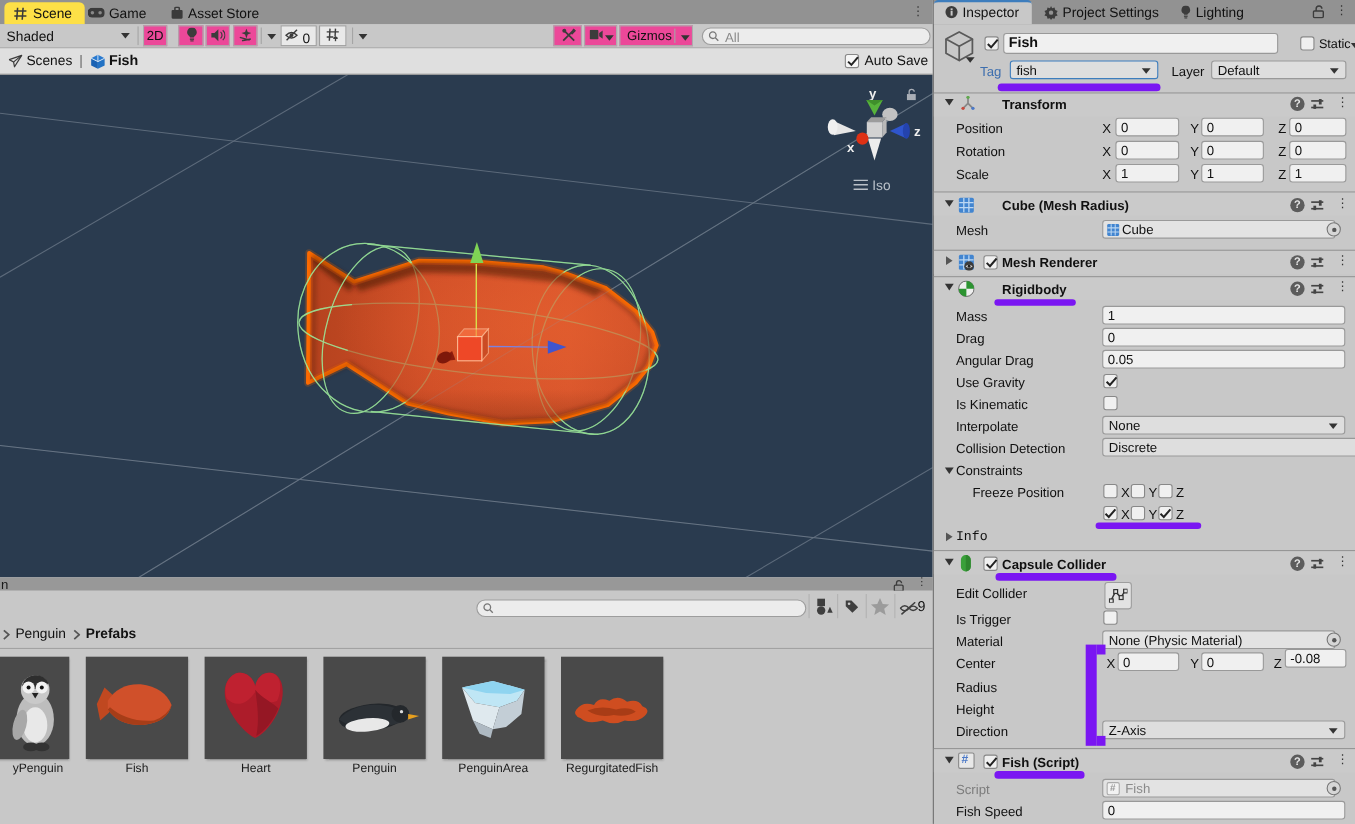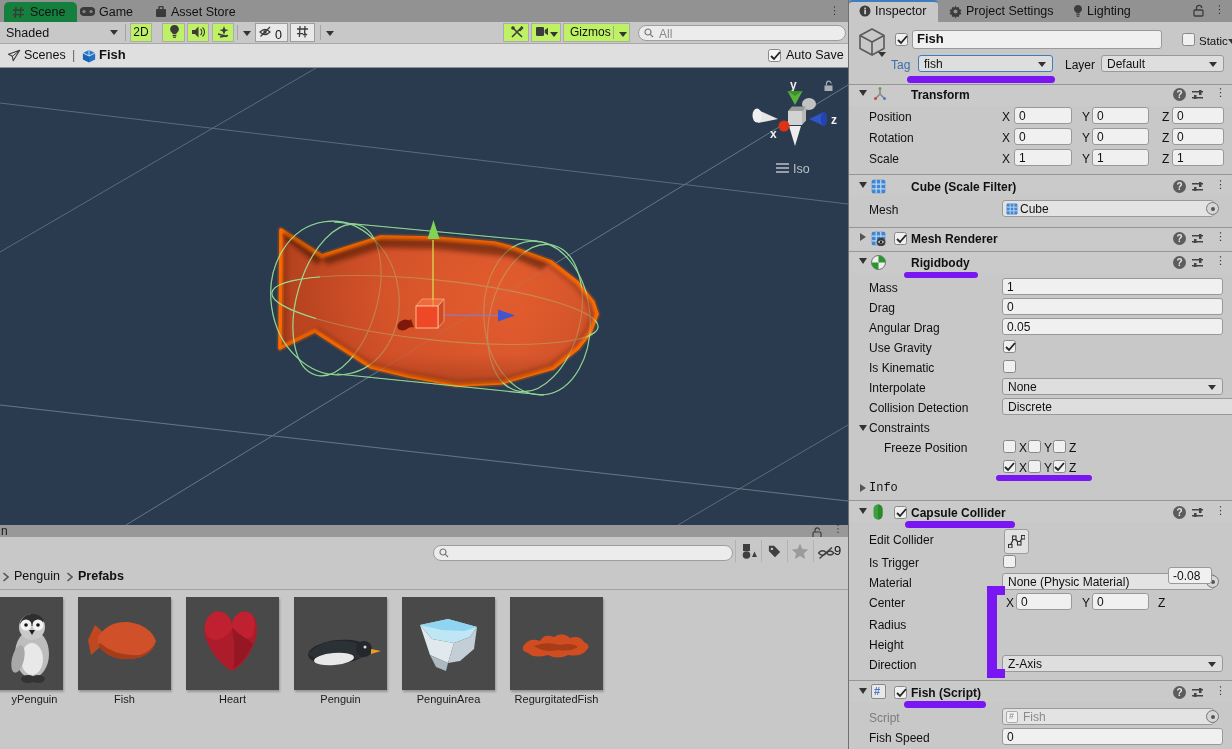--- a/index.html
+++ b/index.html
@@ -13,23 +13,23 @@
 #scene { left:0; top:68px; width:848px; height:457px; }
 
 #pstrip { left:0; top:525px; width:848px; height:12px; background:#989898; }
 #ptool { left:0; top:537px; width:848px; height:28px; background:#c8c8c8; }
 #pcrumb { left:0; top:565px; width:848px; height:25px; background:#c8c8c8; border-bottom:1px solid #a2a2a2; }
 #pbody { left:0; top:590px; width:848px; height:159px; background:#c8c8c8; }
 .tile { position:absolute; top:7px; width:93px; height:93px; background:#494949; box-shadow:1px 2px 2px rgba(0,0,0,.25); }
 .tlabel { position:absolute; top:103px; width:93px; text-align:center; font-size:11px; color:#1a1a1a; }
 
 .tab { position:absolute; top:2px; height:20px; display:flex; align-items:center; font-size:12.5px; color:#111; }
-.tbtn { position:absolute; top:1px; height:19px; background:#bef264; border:1px solid #acacac; font-size:12.5px; color:#111; line-height:16px; }
+.tbtn { position:absolute; top:1px; height:19px; background:#ec4899; border:1px solid #acacac; font-size:12.5px; color:#111; line-height:16px; }
 .lit { background:#e9e9e9 !important; border-color:#9d9d9d !important; }
-.tab.active { background:#15803d; border-radius:5px 5px 0 0; }
+.tab.active { background:#fde047; border-radius:5px 5px 0 0; }
 
 #insp { left:848px; top:0; width:384px; height:749px; background:#c8c8c8; border-left:1px solid #707070; }
 .itabstrip { position:absolute; left:0; top:0; width:384px; height:22px; background:#929292; }
 .bold { font-weight:bold; }
 .fld { position:absolute; height:17px; background:#f0f0f0; border:1px solid #999; border-radius:3px; font-size:12px; color:#101010; padding:1px 0 0 4px; line-height:14px; }
 .drop { position:absolute; height:17px; background:#dedede; border:1px solid #999; border-radius:3px; font-size:12px; color:#101010; padding:1px 0 0 5px; line-height:14px; }
 .drop:after { content:""; position:absolute; right:6px; top:6px; border-left:4px solid transparent; border-right:4px solid transparent; border-top:5px solid #333; }
 .cb { position:absolute; width:13px; height:13px; background:#f0f0f0; border:1px solid #888; border-radius:2.5px; }
 .lbl { position:absolute; font-size:12px; color:#101010; white-space:nowrap; }
 .glbl { position:absolute; font-size:12px; color:#7c7c7c; white-space:nowrap; }
@@ -477,21 +477,21 @@
     <span class="fld" style="left:243px;top:149px;width:57px;">1</span>
   <span class="lbl" style="left:313px;top:152px;">Z</span>
     <span class="fld" style="left:323px;top:149px;width:52px;">1</span>
 
   <div class="ihdr" style="top:174px;"></div>
   <span class="fold" style="left:10px;top:182px;"></span>
   <svg width="15" height="15" viewBox="0 0 15 15" style="position:absolute;left:22px;top:179px;">
       <rect x="0.7" y="0.7" width="13.6" height="13.6" rx="1.5" fill="#4285d0"></rect>
       <path d="M5.2 1 V14 M9.8 1 V14 M1 5.2 H14 M1 9.8 H14" stroke="#bcd7f2" stroke-width="1.2"></path>
     </svg>
-  <span class="lbl bold" style="left:62px;top:180px;">Cube (Scale Filter)</span>
+  <span class="lbl bold" style="left:62px;top:180px;">Cube (Mesh Radius)</span>
   <span class="hico" style="top:180px;">
       <b>⋮</b>
     </span>
   <span class="lbl" style="left:20px;top:203px;">Mesh</span>
   <span class="ofld" style="left:153px;top:200px;width:212px;">
     <svg width="12" height="12" viewBox="0 0 15 15" style="position:absolute;left:3px;top:2px;">
         <rect x="0.7" y="0.7" width="13.6" height="13.6" rx="1.5" fill="#4285d0"></rect>
         <path d="M5.2 1 V14 M9.8 1 V14 M1 5.2 H14 M1 9.8 H14" stroke="#bcd7f2" stroke-width="1.2"></path>
       </svg>
     <span style="position:absolute;left:17px;top:1px;">Cube</span>
@@ -601,21 +601,21 @@
   <span class="ofld" style="left:153px;top:573px;width:212px;">
       <span style="position:absolute;left:5px;top:1px;">None (Physic Material)</span>
     </span>
   <span class="pick" style="left:357px;top:575px;"></span>
   <span class="lbl" style="left:20px;top:596px;">Center</span>
   <span class="lbl" style="left:157px;top:596px;">X</span>
     <span class="fld" style="left:167px;top:593px;width:56px;">0</span>
   <span class="lbl" style="left:233px;top:596px;">Y</span>
     <span class="fld" style="left:243px;top:593px;width:57px;">0</span>
   <span class="lbl" style="left:309px;top:596px;">Z</span>
-    <span class="fld" style="left:319px;top:567px;width:44px;">-0.08</span>
+    <span class="fld" style="left:319px;top:590px;width:56px;">-0.08</span>
   <span class="lbl" style="left:20px;top:618px;">Radius</span>
   <span class="lbl" style="left:20px;top:638px;">Height</span>
   <span class="lbl" style="left:20px;top:658px;">Direction</span>
     <span class="drop" style="left:153px;top:655px;width:221px;">Z-Axis</span>
   <span class="purple" style="left:138px;top:586px;width:10px;height:92px;border-radius:0;"></span>
   <span class="purple" style="left:148px;top:586px;width:8px;height:9px;border-radius:0;"></span>
   <span class="purple" style="left:148px;top:669px;width:8px;height:9px;border-radius:0;"></span>
 
   <div class="ihdr" style="top:680px;"></div>
   <span class="fold" style="left:10px;top:688px;"></span>

